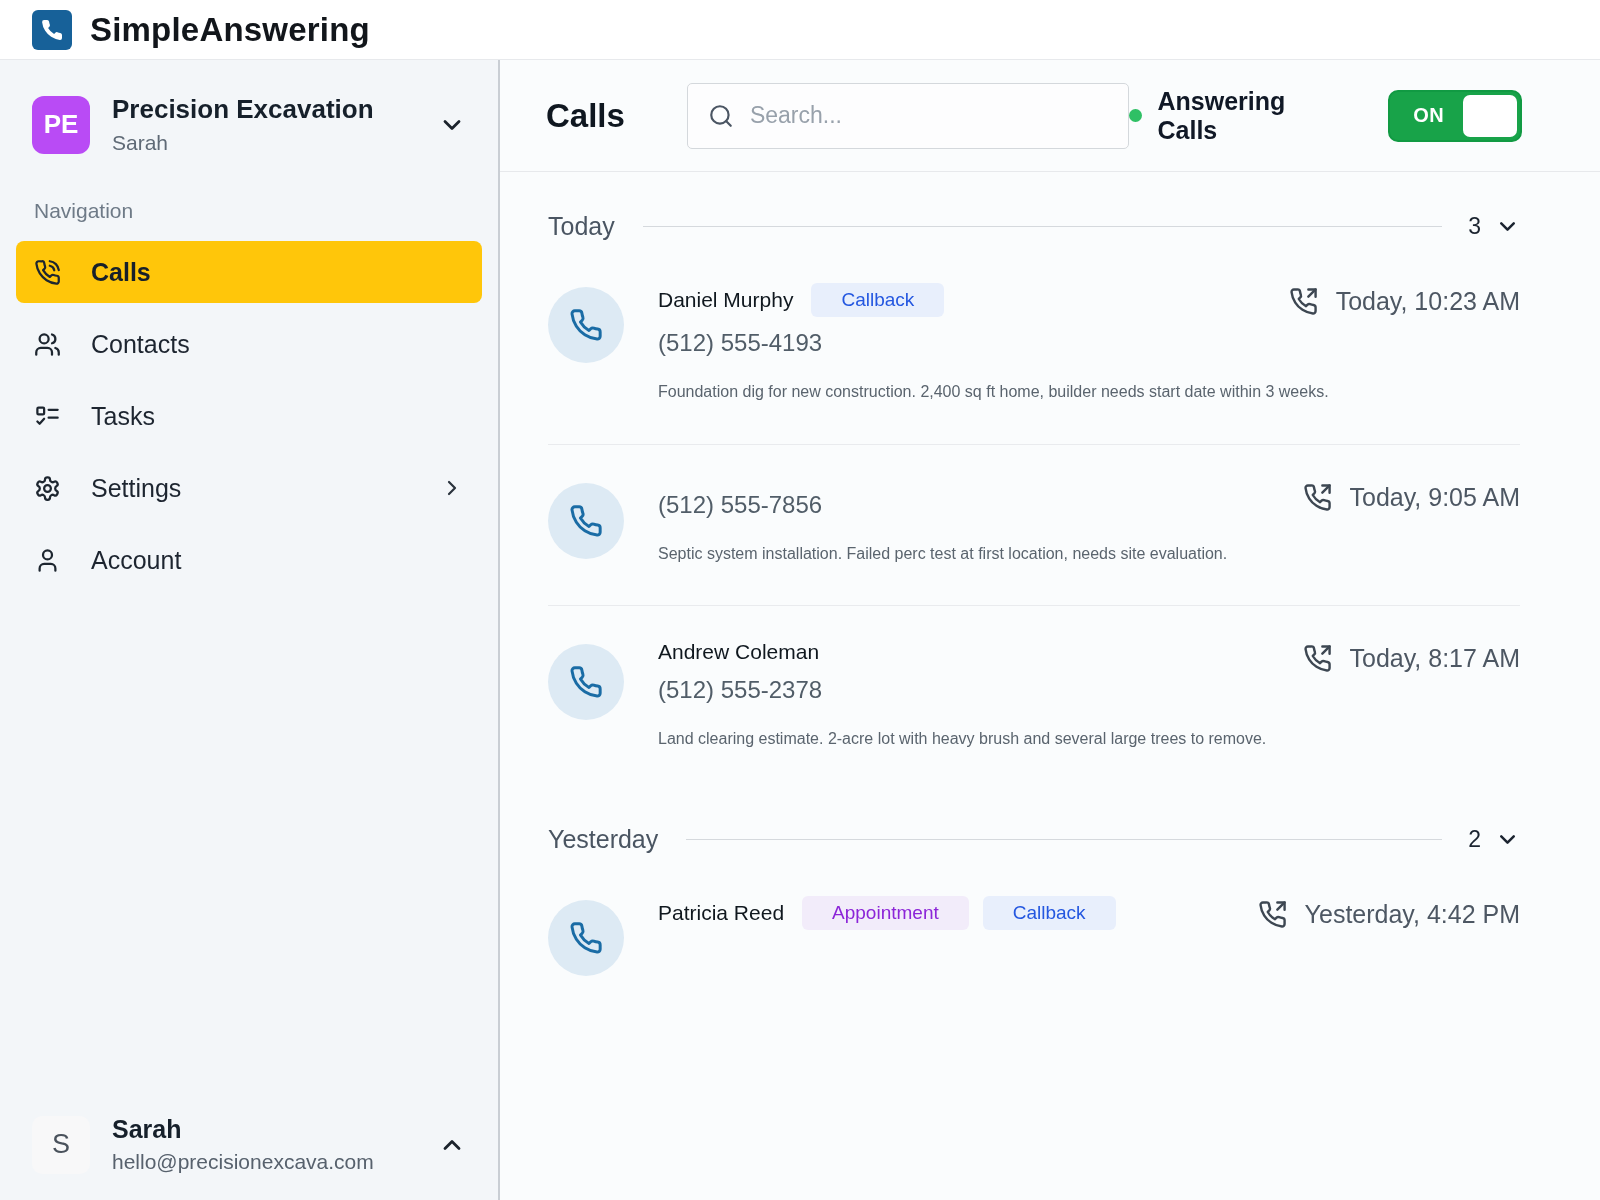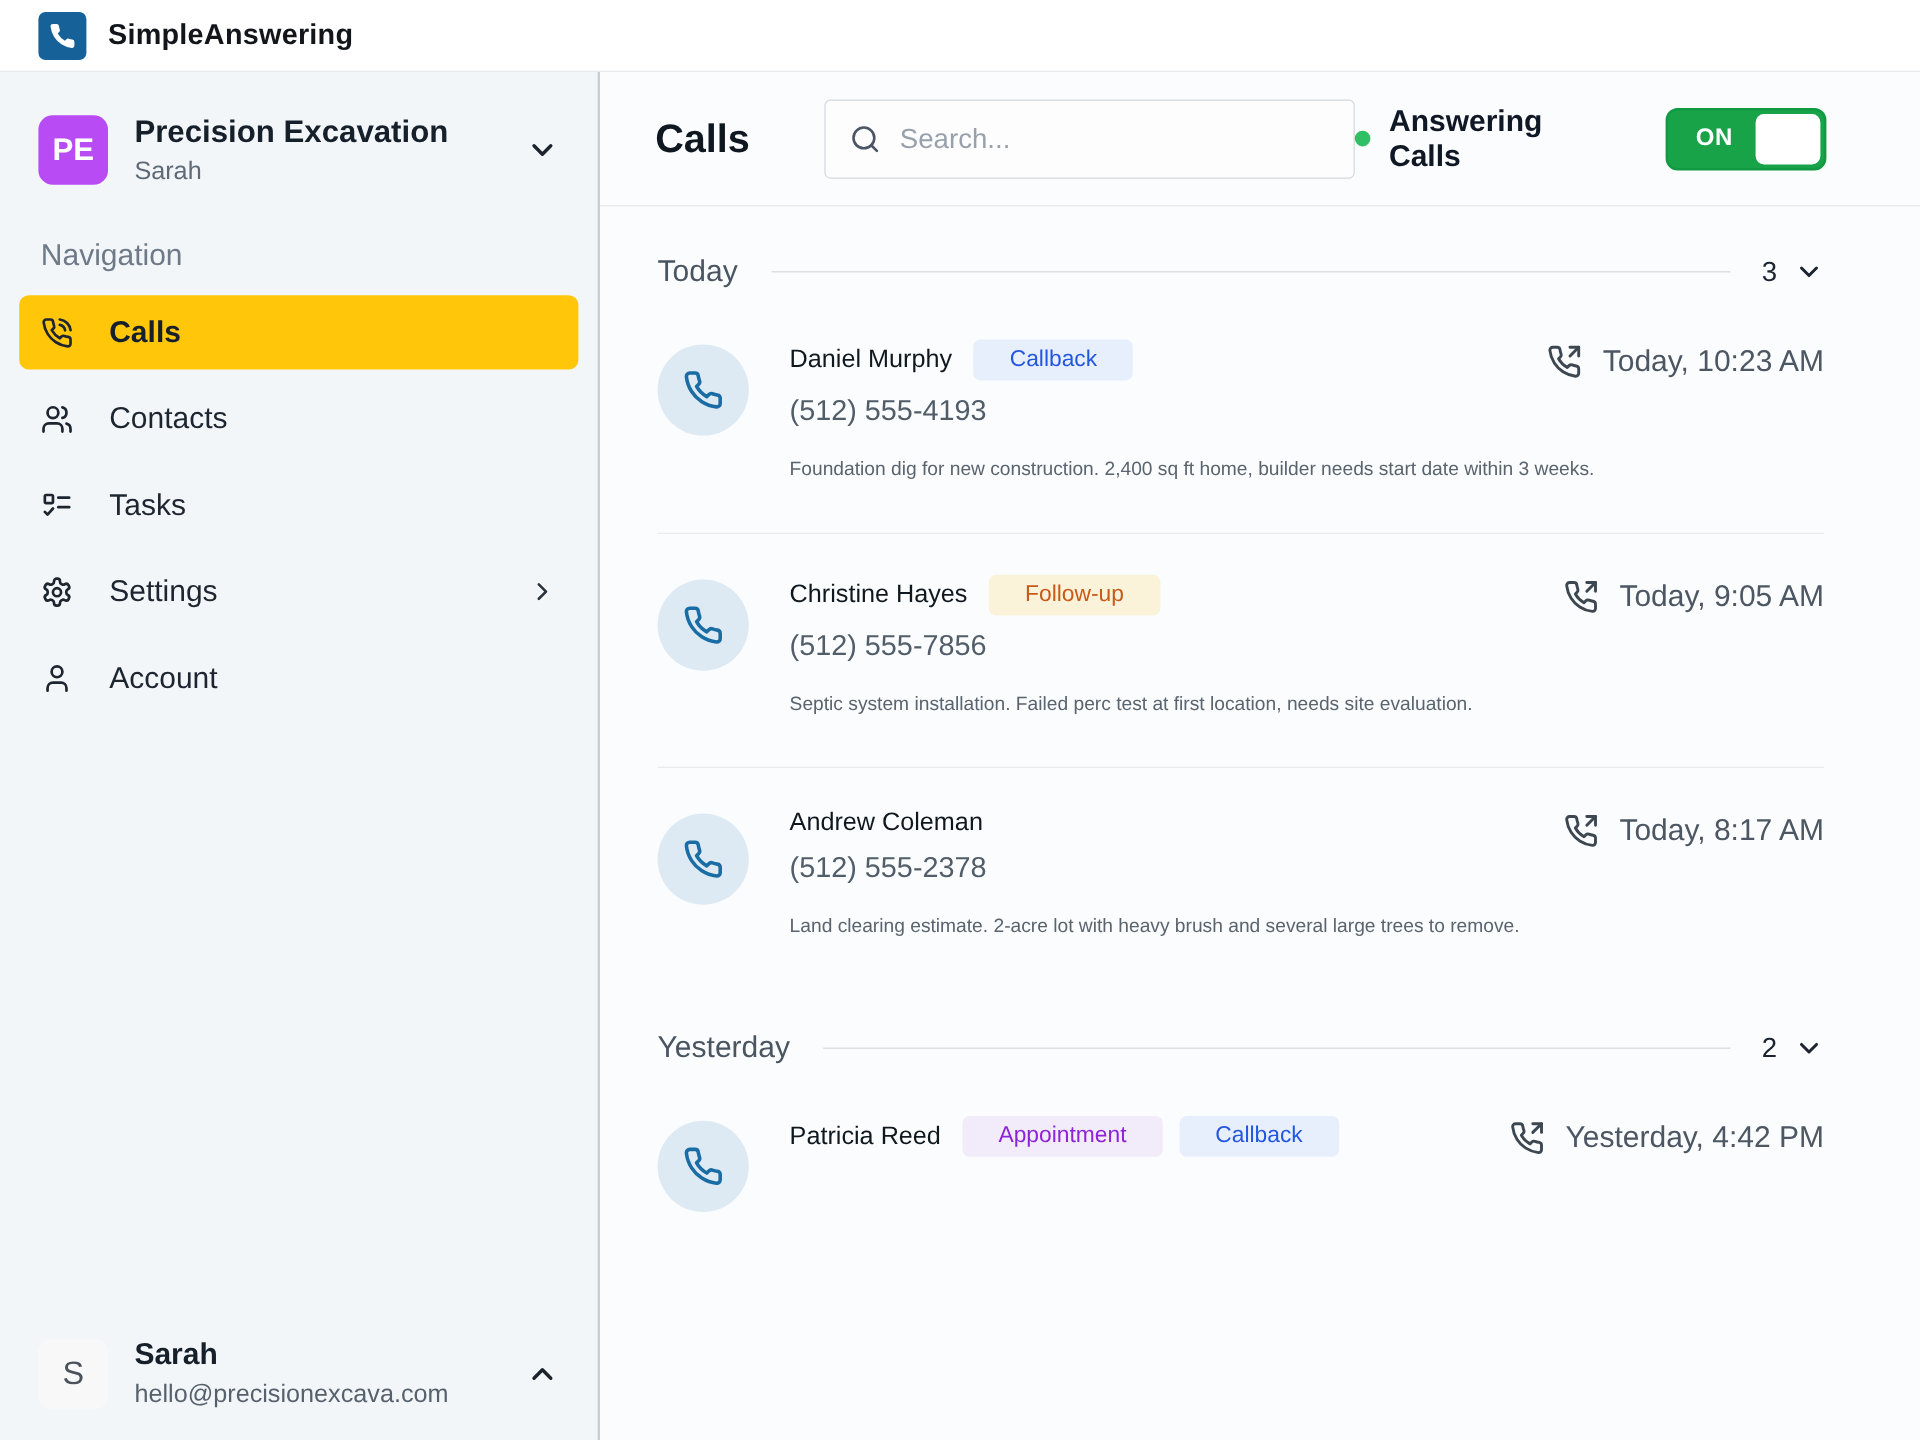--- a/index.html
+++ b/index.html
@@ -12,21 +12,21 @@
 
   
   .topbar {
     height:60px; background:#ffffff; border-bottom:1px solid #e7e9ec;
     display:flex; align-items:center; padding:0 32px; gap:18px;
   }
   .logo-box {
     width:40px; height:40px; background:#176199; border-radius:6px;
     display:flex; align-items:center; justify-content:center; color:#ffffff;
   }
-  .app-title { font-size:24px; font-weight:700; color:#12161b; letter-spacing:.2px; }
+  .app-title { font-size:33px; font-weight:700; color:#12161b; letter-spacing:.2px; }
 
   
   .shell { display:flex; height:1140px; }
 
   
   .sidebar {
     width:500px; background:#f3f6f9; border-right:2px solid #c9ced4;
     display:flex; flex-direction:column; padding:34px 16px 26px 16px;
   }
   .org-switcher {
@@ -34,21 +34,21 @@
   }
   .org-avatar {
     width:58px; height:58px; border-radius:12px; background:#b94bf5;
     color:#ffffff; font-size:26px; font-weight:700;
     display:flex; align-items:center; justify-content:center; flex:0 0 auto;
   }
   .org-name { font-size:26px; font-weight:700; color:#16202b; }
   .org-sub  { font-size:21px; color:#5f6a76; margin-top:6px; }
   .org-chevron { margin-left:auto; color:#1b232c; }
 
-  .nav-label { font-size:25px; color:#6e7a87; margin:44px 0 18px 18px; }
+  .nav-label { font-size:21px; color:#6e7a87; margin:44px 0 18px 18px; }
 
   .nav { display:flex; flex-direction:column; gap:10px; }
   .nav-item {
     display:flex; align-items:center; gap:30px; height:62px;
     padding:0 18px; border-radius:8px; cursor:pointer; color:#1d2530;
   }
   .nav-item .nav-ic { color:#1d2630; }
   .nav-item span.lbl { font-size:25px; font-weight:500; }
   .nav-item.active { background:#ffc60a; }
   .nav-item.active span.lbl { font-weight:600; color:#17202a; }
@@ -314,26 +314,20 @@
 
   <div class="call-row">
     <div class="call-avatar">
       <svg width="34" height="34" viewBox="0 0 24 24" fill="none" stroke="currentColor" stroke-width="2.1" stroke-linecap="round" stroke-linejoin="round">
         <path d="M22 16.92v3a2 2 0 0 1-2.18 2 19.79 19.79 0 0 1-8.63-3.07 19.5 19.5 0 0 1-6-6 19.79 19.79 0 0 1-3.07-8.67A2 2 0 0 1 4.11 2h3a2 2 0 0 1 2 1.72 12.84 12.84 0 0 0 .7 2.81 2 2 0 0 1-.45 2.11L8.09 9.91a16 16 0 0 0 6 6l1.27-1.27a2 2 0 0 1 2.11-.45 12.84 12.84 0 0 0 2.81.7A2 2 0 0 1 22 16.92z"></path>
       </svg>
     </div>
     <div class="row-body">
       <div class="row-top">
         <div class="row-main">
-          <div class="name-line">
-            <span class="caller-name">Christine Hayes</span>
-            <span class="badge-list" style="display:flex;gap:14px;">
-  <span class="badge badge-followup">Follow-up</span>
-</span>
-          </div>
           <div class="caller-phone">(512) 555-7856</div>
         </div>
         <div class="row-meta">
           <span class="out-ic">
             <svg width="29" height="29" viewBox="0 0 24 24" fill="none" stroke="currentColor" stroke-width="2" stroke-linecap="round" stroke-linejoin="round">
               <polyline points="22 8 22 2 16 2"></polyline>
                         <line x1="16" y1="8" x2="22" y2="2"></line>
               <path d="M22 16.92v3a2 2 0 0 1-2.18 2 19.79 19.79 0 0 1-8.63-3.07 19.5 19.5 0 0 1-6-6 19.79 19.79 0 0 1-3.07-8.67A2 2 0 0 1 4.11 2h3a2 2 0 0 1 2 1.72 12.84 12.84 0 0 0 .7 2.81 2 2 0 0 1-.45 2.11L8.09 9.91a16 16 0 0 0 6 6l1.27-1.27a2 2 0 0 1 2.11-.45 12.84 12.84 0 0 0 2.81.7A2 2 0 0 1 22 16.92z"></path>
             </svg>
           </span>

